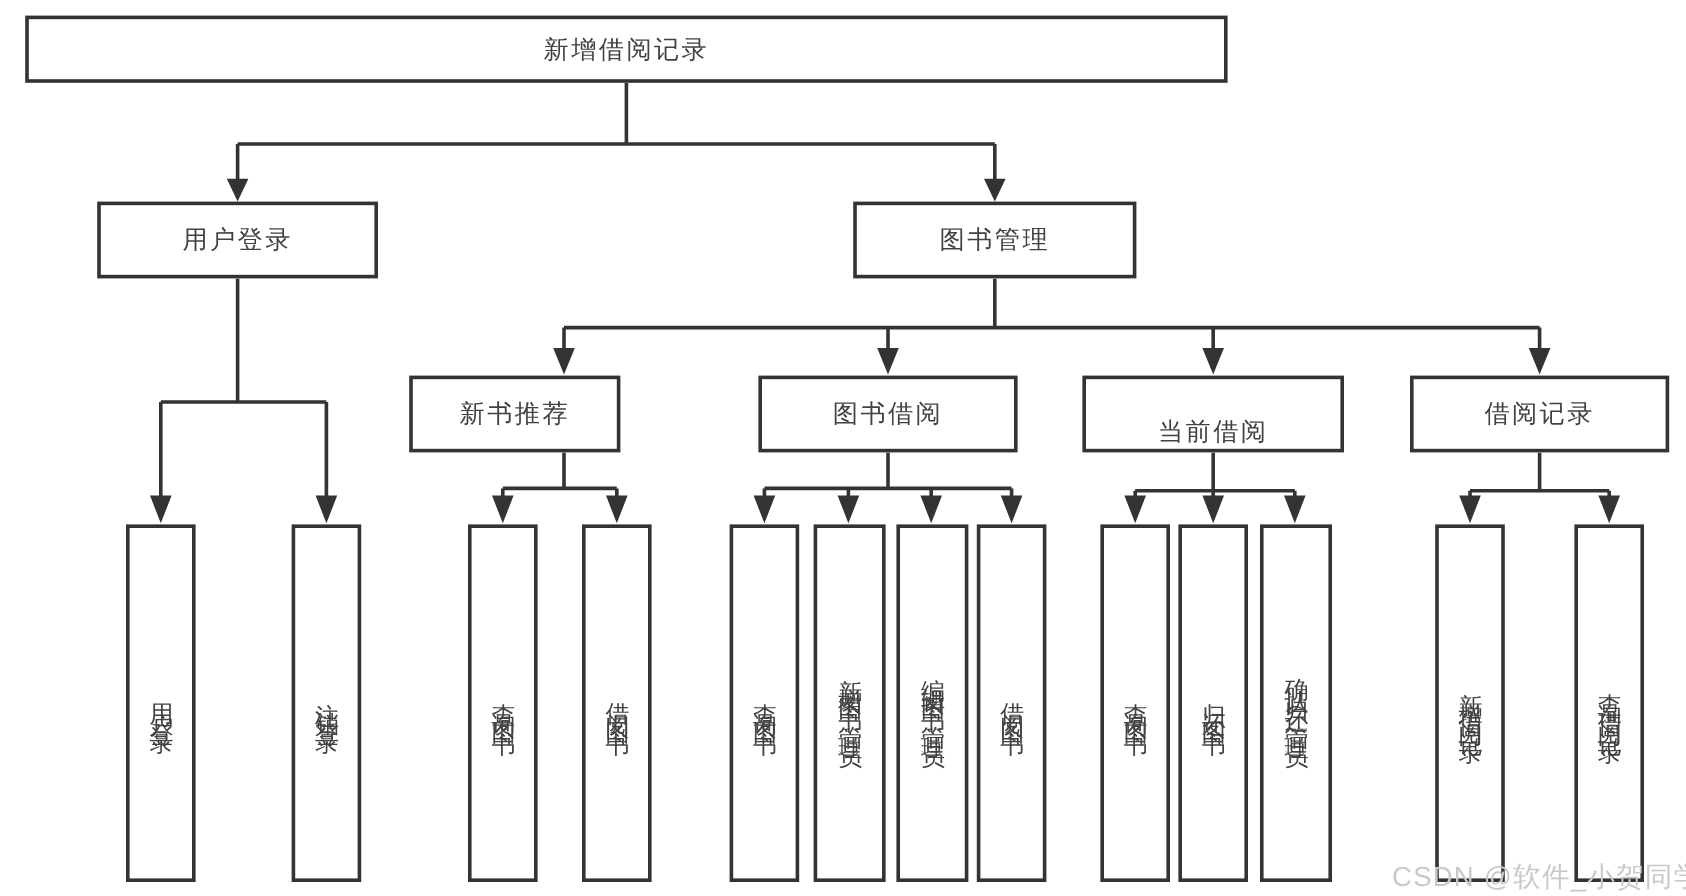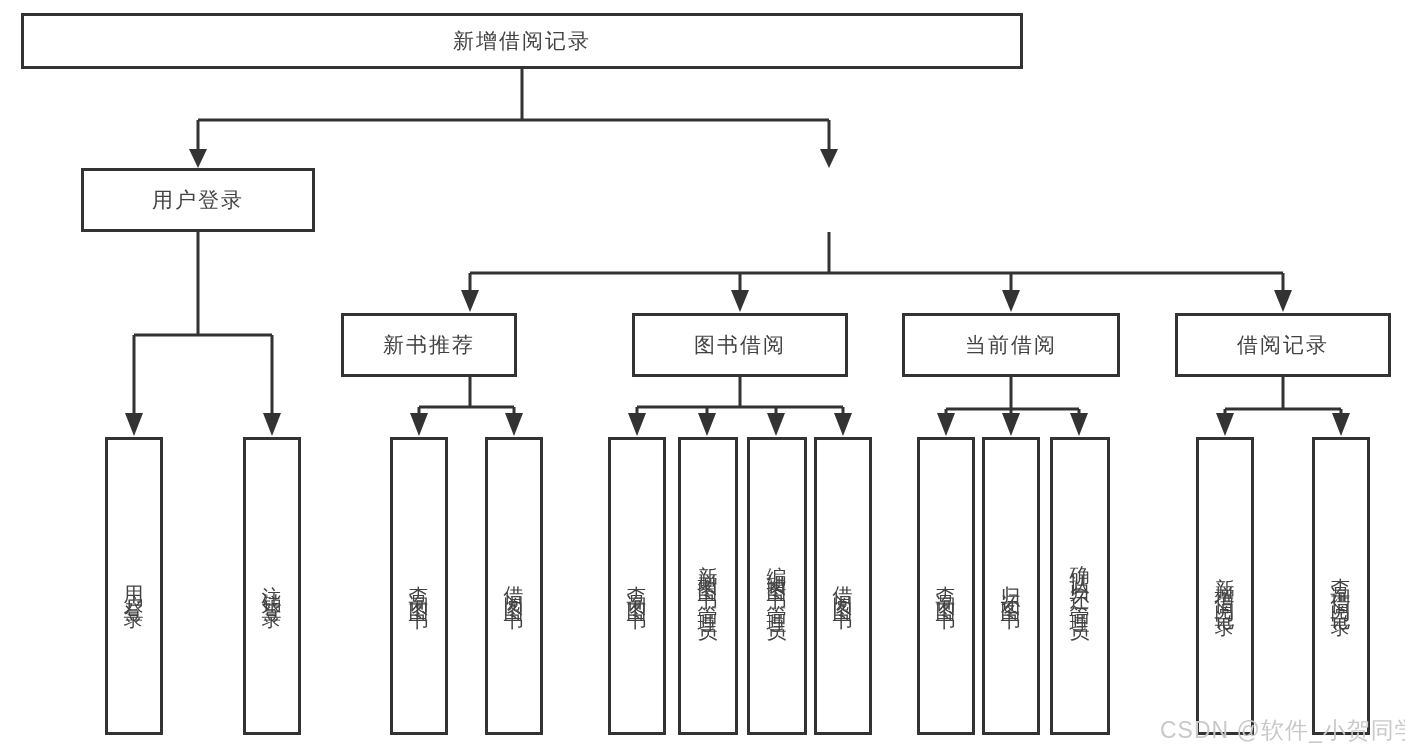--- a/index.html
+++ b/index.html
@@ -34,21 +34,21 @@
   }
 
   
   #n-root{left:21px;top:13px;width:1002px;height:56px;}
   
   #n-l2-0{left:81px;top:168px;width:234px;height:64px;}
   #n-l2-1{left:711px;top:168px;width:236px;height:64px;}
   
   #n-l3-0{left:341px;top:313px;width:176px;height:64px;}
   #n-l3-1{left:632px;top:313px;width:216px;height:64px;text-align:center;}
-  #n-l3-2{left:902px;top:313px;width:218px;height:64px;}
+  #n-l3-2{left:902px;top:313px;width:218px;height:64px;align-items:flex-end;}
   #n-l3-3{left:1175px;top:313px;width:216px;height:64px;}
   
   #n-v0{left:105px;}  #n-v1{left:243px;}
   #n-v2{left:390px;}  #n-v3{left:485px;}
   #n-v4{left:608px;}  #n-v5{left:678px;width:60px;}
   #n-v6{left:747px;width:60px;}  #n-v7{left:814px;}
   #n-v8{left:917px;}  #n-v9{left:982px;}
   #n-v10{left:1050px;width:60px;}
   #n-v11{left:1196px;} #n-v12{left:1312px;}
 
@@ -99,20 +99,23 @@
     <polygon points="1332,413 1350,413 1341,436"></polygon>
   </svg>
 
   <div class="node hnode" id="n-root">
     <span>新增借阅记录</span>
   </div>
 
   <div class="node hnode" id="n-l2-0">
     <span>用户登录</span>
   </div>
+  <div class="node hnode" id="n-l2-1">
+    <span>图书管理</span>
+  </div>
 
   <div class="node hnode" id="n-l3-0">
     <span>新书推荐</span>
   </div>
   <div class="node hnode" id="n-l3-1">
     <span>图书借阅</span>
   </div>
   <div class="node hnode" id="n-l3-2">
     <span>当前借阅</span>
   </div>

